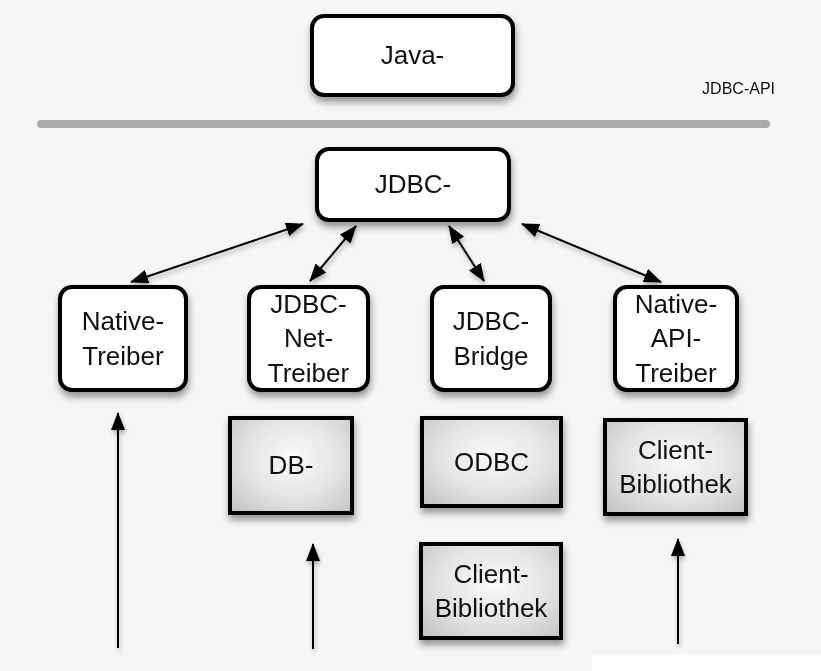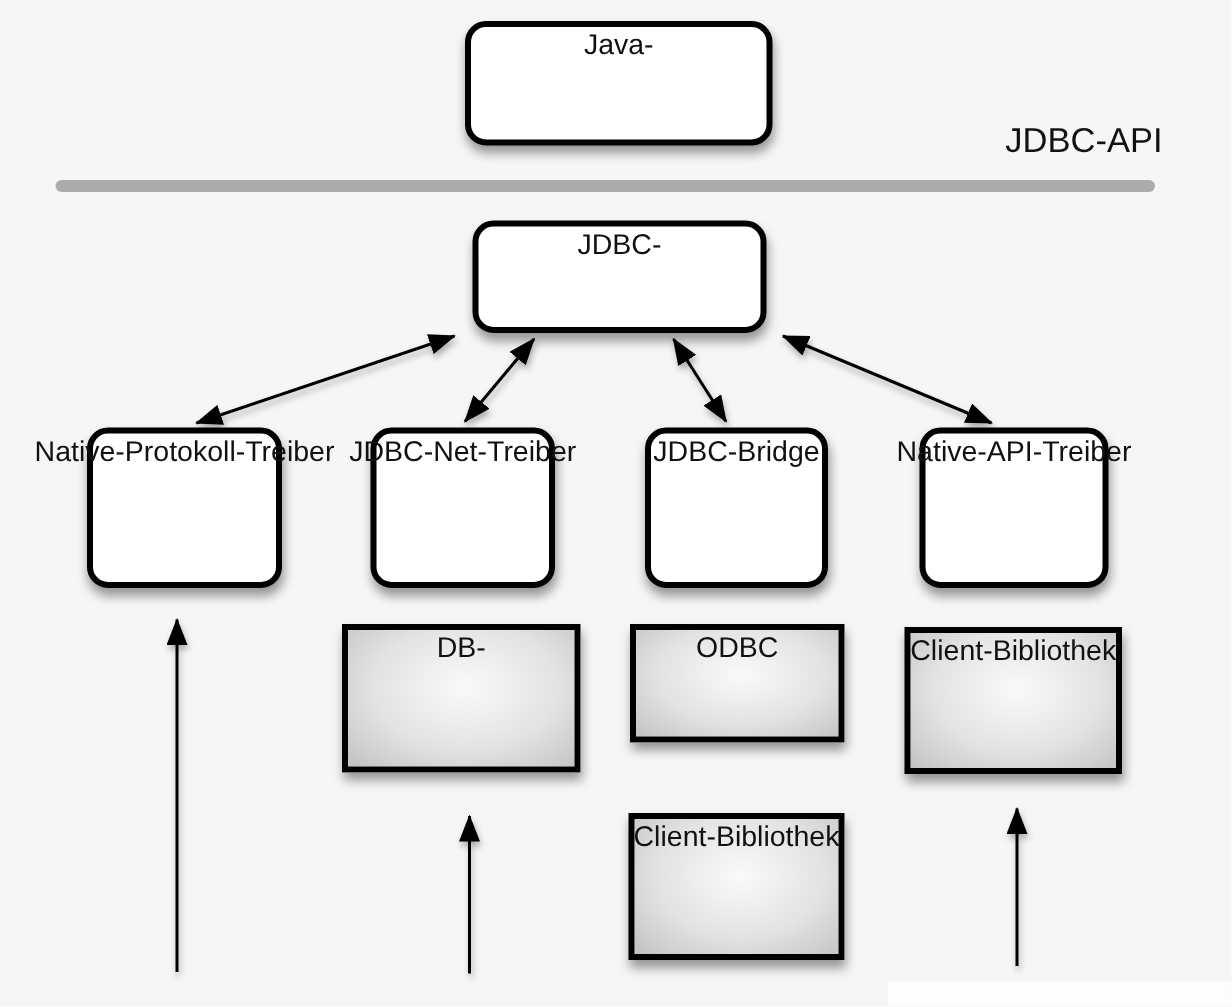--- a/index.html
+++ b/index.html
@@ -9,44 +9,44 @@
     background:var(--background,#f6f6f6);
     font-family:"Liberation Sans", sans-serif;
     color:var(--text,#111);
     overflow:hidden;
   }
   .arrows{position:absolute;left:0;top:0;
     filter:drop-shadow(1px 3px 2px rgba(0,0,0,0.30));}
   .arrows line{stroke:var(--arrow,#000);stroke-width:2;}
   .box{
     position:absolute;
-    display:flex;justify-content:center;
+    display:flex;flex-direction:column;justify-content:center;
     text-align:center;
-    font-size:19px;line-height:1.32;
+    font-size:26px;line-height:1.32;
     border:4px solid var(--box-border,#000);
     box-sizing:border-box;
     box-shadow:1px 5px 7px rgba(0,0,0,0.40);
   }
   .rbox{
     background:var(--box-fill,#fff);
     border-radius:14px;
   }
   .gbox{
     background:radial-gradient(ellipse at 52% 42%,
       var(--gray-fill-light,#fafafa) 0%,
       #e3e3e3 55%,
       var(--gray-fill-dark,#c2c2c2) 100%);
   }
   .divider{
     position:absolute;left:37px;top:120px;width:733px;height:8px;
     border-radius:4px;background:var(--divider,#ababab);
   }
   .api-label{
     position:absolute;left:650px;top:80px;width:125px;
-    text-align:right;font-size:23px;
+    text-align:right;font-size:16px;
   }
   .br-highlight{
     position:absolute;left:592px;top:654px;width:229px;height:17px;
     background:var(--highlight,#fdfdfd);
   }
 </style>
 </head>
 <body>
 
 <div class="canvas">
@@ -73,46 +73,45 @@
   <div class="box rbox" style="left:310px;top:14px;width:205px;height:83px;">
     <span>Java-</span>
   </div>
 
   <div class="box rbox" style="left:315px;top:147px;width:196px;height:75px;">
     <span>JDBC-</span>
   </div>
 
   <div class="box rbox" style="left:58px;top:285px;width:130px;height:107px;">
     <span>Native-</span>
-    <span>Protokoll-</span>
     <span>Treiber</span>
   </div>
 
   <div class="box rbox" style="left:247px;top:285px;width:123px;height:107px;">
     <span>JDBC-</span>
     <span>Net-</span>
     <span>Treiber</span>
   </div>
 
   <div class="box rbox" style="left:430px;top:285px;width:122px;height:107px;">
     <span>JDBC-</span>
     <span>Bridge</span>
   </div>
 
   <div class="box rbox" style="left:613px;top:285px;width:126px;height:107px;">
     <span>Native-</span>
     <span>API-</span>
     <span>Treiber</span>
   </div>
 
-  <div class="box gbox" style="left:228px;top:416px;width:159px;height:99px;">
+  <div class="box gbox" style="left:228px;top:416px;width:126px;height:99px;">
     <span>DB-</span>
   </div>
 
-  <div class="box gbox" style="left:420px;top:416px;width:143px;height:79px;">
+  <div class="box gbox" style="left:420px;top:416px;width:143px;height:92px;">
     <span>ODBC</span>
   </div>
 
   <div class="box gbox" style="left:603px;top:418px;width:145px;height:98px;">
     <span>Client-</span>
     <span>Bibliothek</span>
   </div>
 
   <div class="box gbox" style="left:419px;top:542px;width:144px;height:98px;">
     <span>Client-</span>

